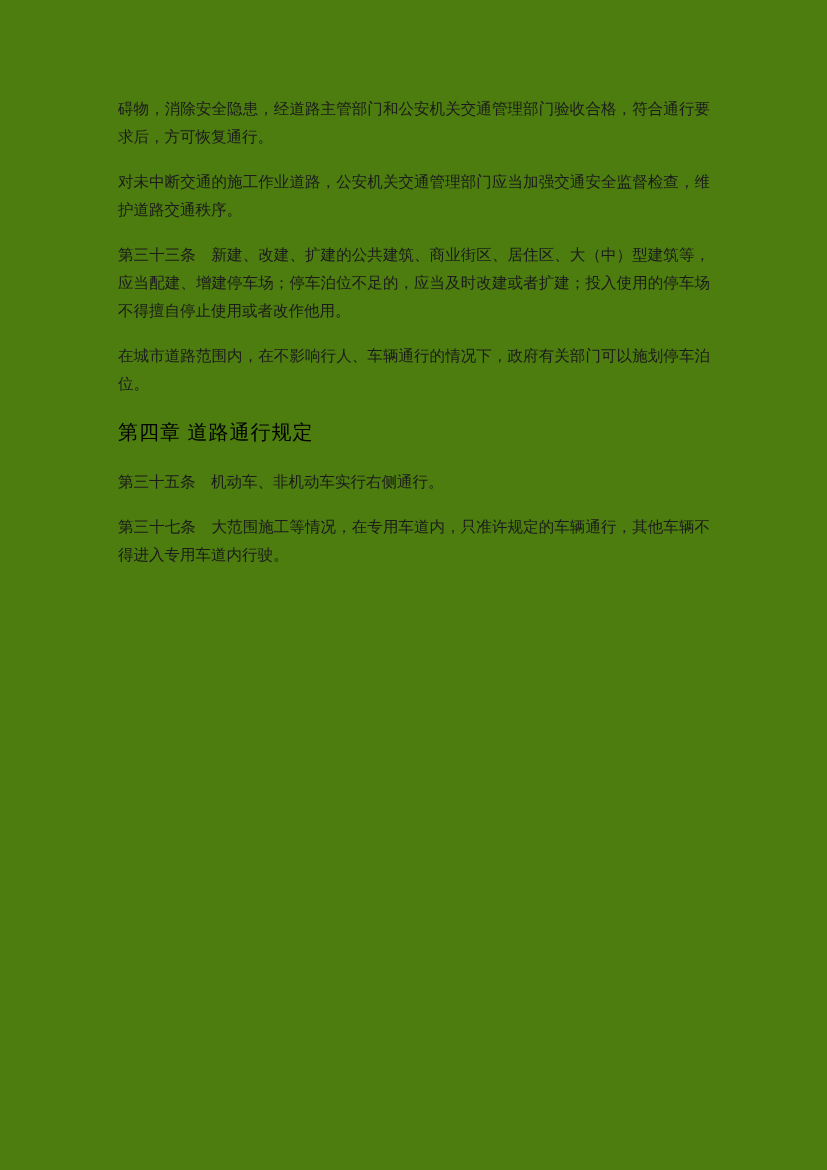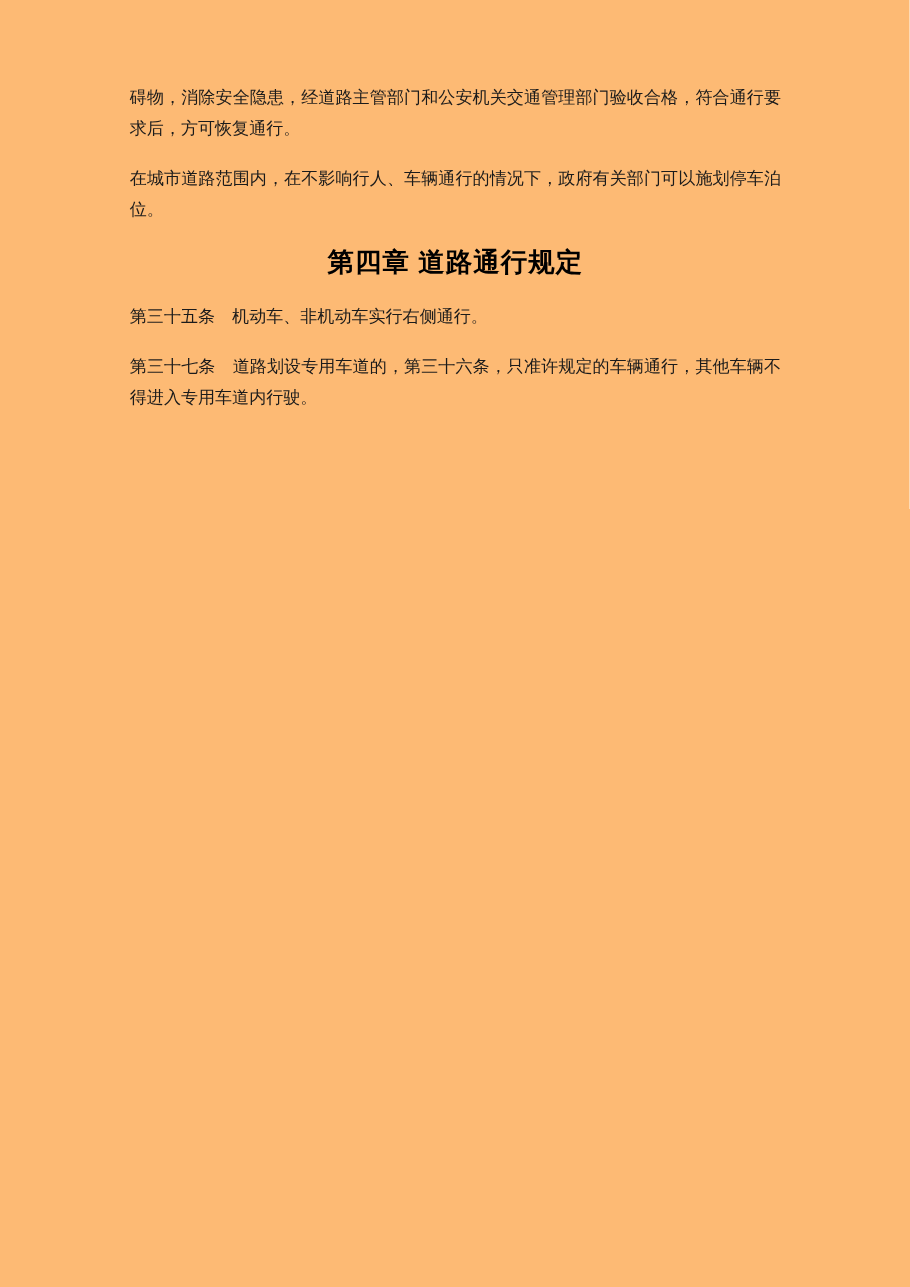--- a/index.html
+++ b/index.html
@@ -5,48 +5,49 @@
     html, body {
       margin: 0;
       padding: 0;
       background: #ffffff;
     }
     .page {
       position: relative;
       width: 827px;
       height: 1170px;
       margin: 0 auto;
-      background: #fdba74;
+      background: #4d7c0f;
       box-sizing: border-box;
-      padding: 76px 117px 0 118px;
+      padding: 95px 117px 0 118px;
       overflow: hidden;
       font-family: "Liberation Serif", "DejaVu Serif", serif;
       font-size: 15.5px;
       line-height: 28px;
       color: #1b1b1b;
     }
     .para {
       margin: 0 0 17px 0;
       text-align: justify;
     }
     .chapter {
       font-family: "Liberation Sans", "DejaVu Sans", sans-serif;
-      font-weight: 700;
-      font-size: 24px;
+      font-weight: 400;
+      font-size: 20px;
       line-height: 34px;
       letter-spacing: 1px;
-      text-align: center;
       color: #000000;
       margin: 16px 0 19px 0;
     }
   </style>
 </head>
 <body>
 
 <div class="page">
   <p class="para">碍物，消除安全隐患，经道路主管部门和公安机关交通管理部门验收合格，符合通行要求后，方可恢复通行。</p>
+  <p class="para">对未中断交通的施工作业道路，公安机关交通管理部门应当加强交通安全监督检查，维护道路交通秩序。</p>
+  <p class="para">第三十三条　新建、改建、扩建的公共建筑、商业街区、居住区、大（中）型建筑等，应当配建、增建停车场；停车泊位不足的，应当及时改建或者扩建；投入使用的停车场不得擅自停止使用或者改作他用。</p>
   <p class="para">在城市道路范围内，在不影响行人、车辆通行的情况下，政府有关部门可以施划停车泊位。</p>
 
   <h1 class="chapter">第四章 道路通行规定</h1>
 
   <p class="para">第三十五条　机动车、非机动车实行右侧通行。</p>
-  <p class="para">第三十七条　道路划设专用车道的，第三十六条，只准许规定的车辆通行，其他车辆不得进入专用车道内行驶。</p>
+  <p class="para">第三十七条　大范围施工等情况，在专用车道内，只准许规定的车辆通行，其他车辆不得进入专用车道内行驶。</p>
 </div>
 
 </body></html>

